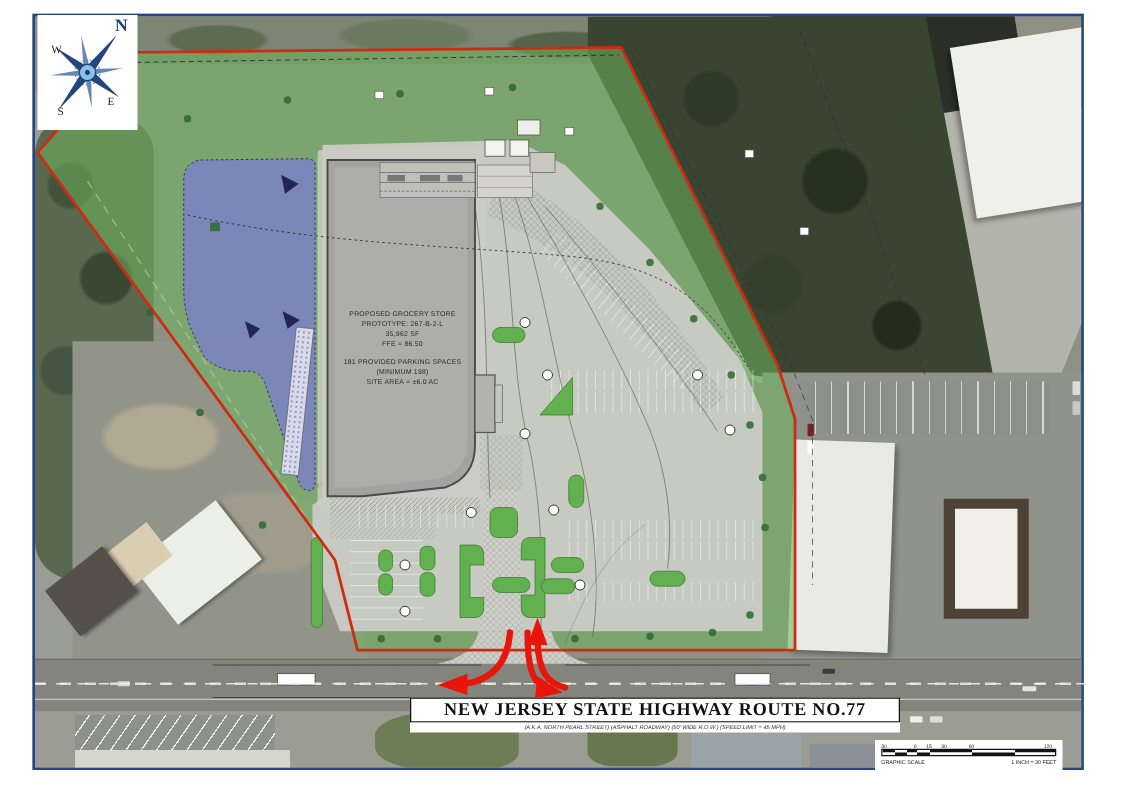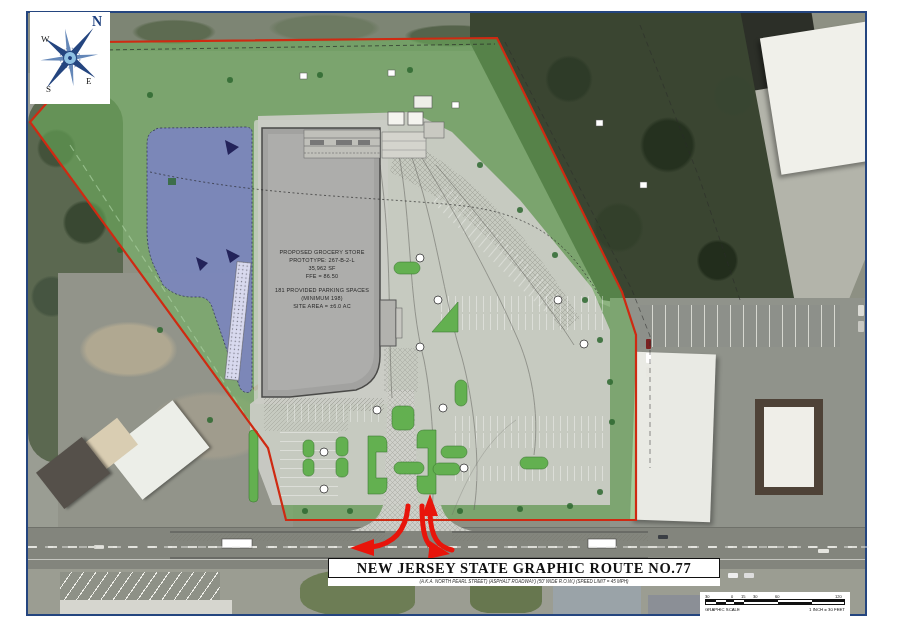--- a/index.html
+++ b/index.html
@@ -316,21 +316,21 @@
         <circle cx="40" cy="46" r="2" fill="#1d3f7e"></circle>
       </g>
     </svg>
     <span class="compass-letter compass-n">N</span>
     <span class="compass-letter compass-w">W</span>
     <span class="compass-letter compass-s">S</span>
     <span class="compass-letter compass-e">E</span>
   </div>
 
   <div class="hwy-box">
-    <div class="hwy-main">NEW JERSEY STATE GRAPHIC ROUTE NO.77</div>
+    <div class="hwy-main">NEW JERSEY STATE HIGHWAY ROUTE NO.77</div>
     <div class="hwy-sub">(A.K.A. NORTH PEARL STREET)   (ASPHALT ROADWAY)   (50' WIDE R.O.W.)   (SPEED LIMIT = 45 MPH)</div>
   </div>
 
   <div class="scale-box">
     <div class="scale-ticks">
       <span style="left:0px">30</span>
       <span style="left:26px">0</span>
       <span style="left:36px">15</span>
       <span style="left:48px">30</span>
       <span style="left:70px">60</span>

